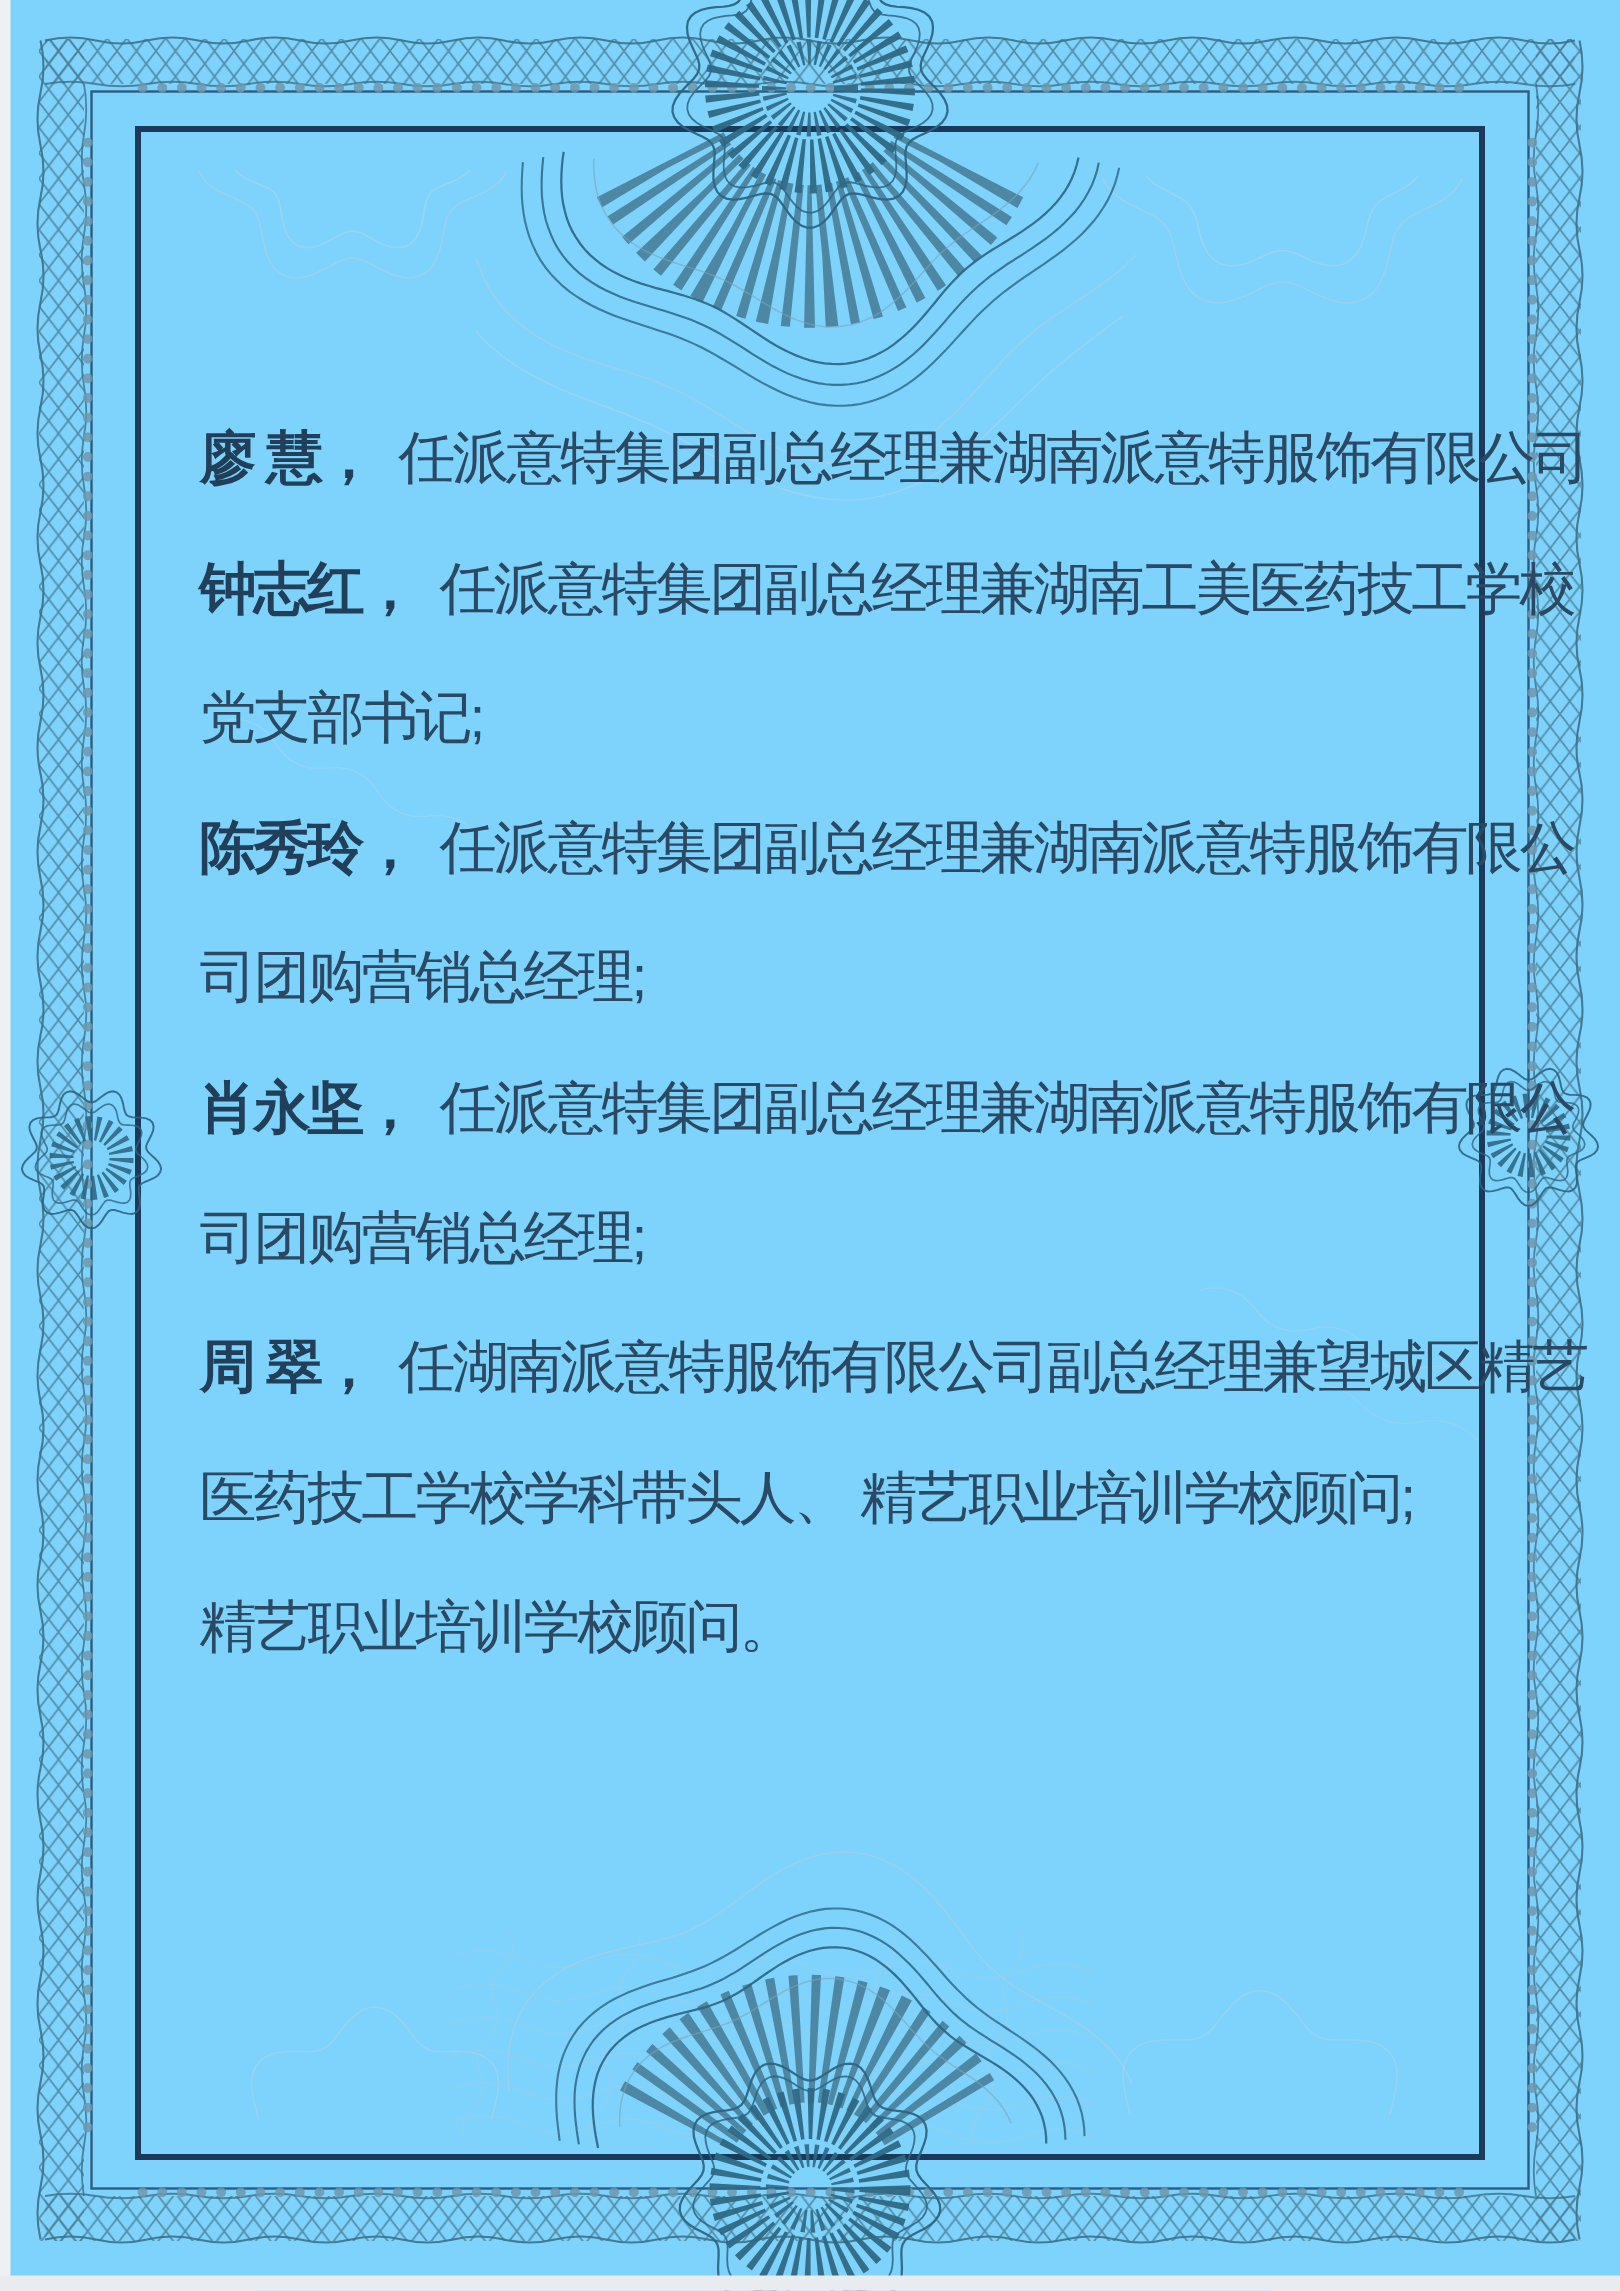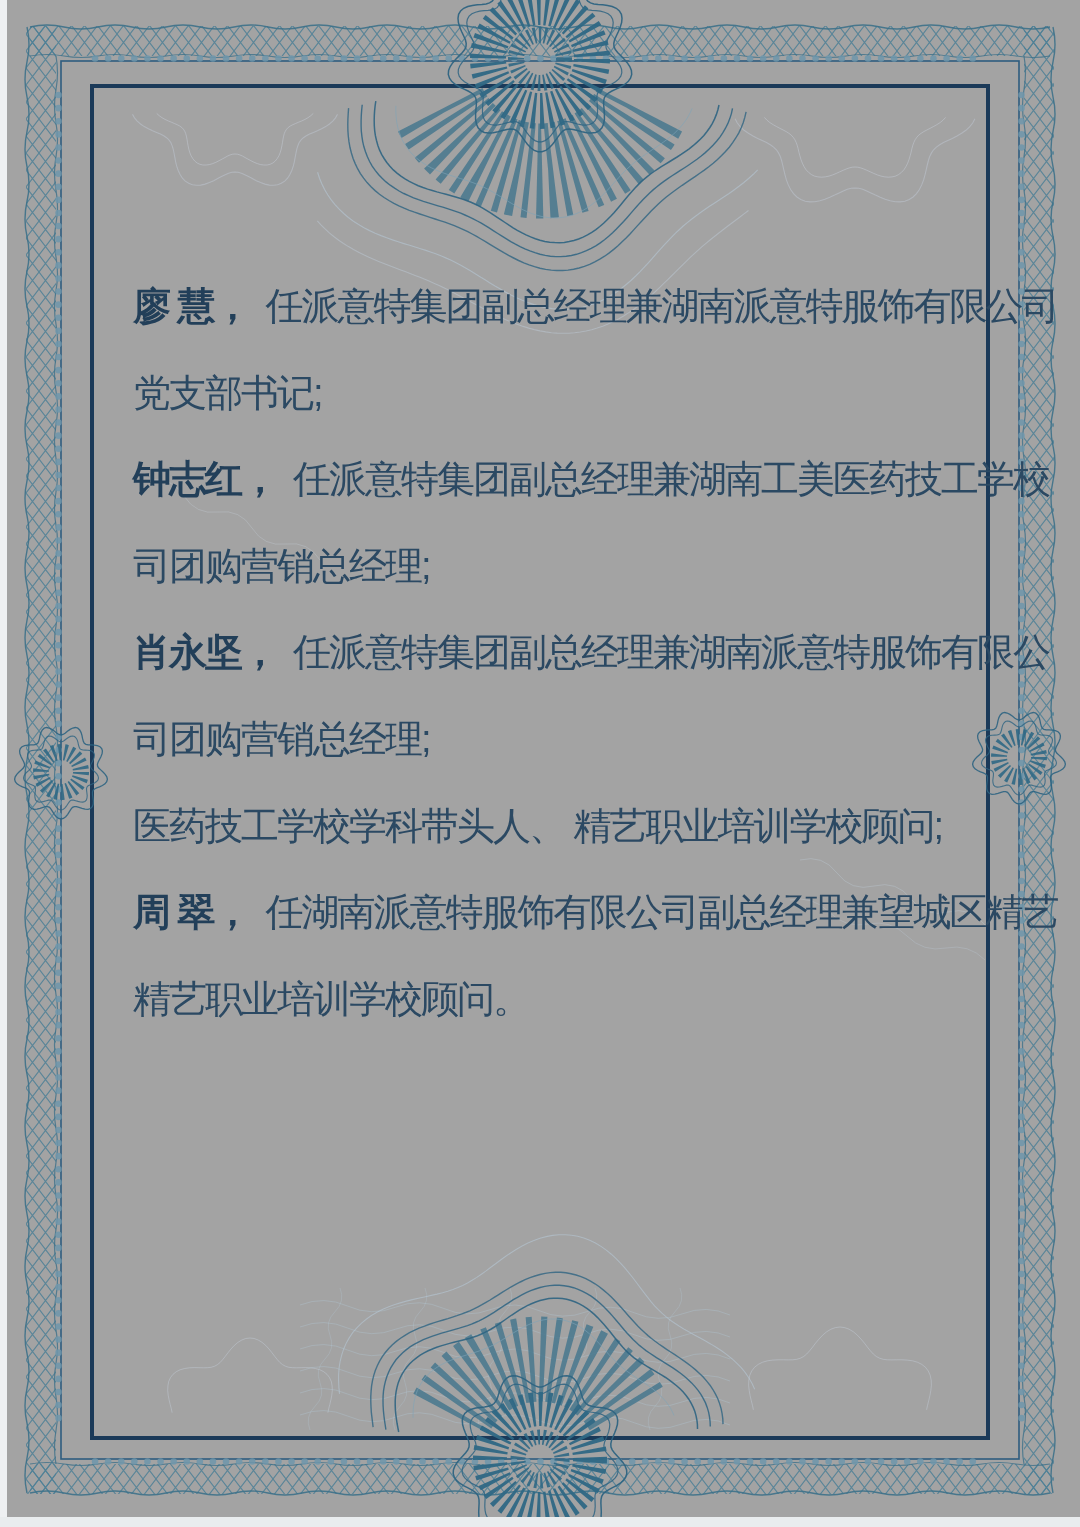--- a/index.html
+++ b/index.html
@@ -1,19 +1,19 @@
 <!DOCTYPE html>
 <html><head>
 <meta charset="utf-8">
 <style>
   html,body{margin:0;padding:0;background:#ffffff;}
   .page{
     position:relative;
     width:1080px;height:1527px;
-    background:#a3a3a3;
+    background:#7dd3fc;
     overflow:hidden;
     font-family:"Liberation Sans","DejaVu Sans",sans-serif;
   }
   .edge-left{position:absolute;left:0;top:0;width:7px;height:100%;background:#eef0f2;}
   .edge-bottom{position:absolute;left:0;top:1517px;width:100%;height:10px;background:#e9ecee;}
   #deco{position:absolute;left:0;top:0;}
   .textblock{
     position:absolute;left:133px;top:263px;width:860px;
     color:#2b4963;
   }
@@ -101,25 +101,26 @@
       <path d="M103.0 772.0 L105.2 774.3 L106.8 776.8 L107.4 779.3 L106.7 781.7 L105.0 783.8 L102.4 785.5 L99.5 786.8 L96.7 787.9 L94.5 789.0 L93.0 790.5 L92.5 792.4 L92.6 795.0 L93.0 797.9 L93.4 801.1 L93.2 804.2 L92.3 806.7 L90.5 808.5 L88.1 809.3 L85.1 809.1 L82.0 808.4 L79.0 807.4 L76.4 806.7 L74.3 806.6 L72.5 807.4 L71.0 809.2 L69.4 811.6 L67.7 814.3 L65.7 816.7 L63.4 818.4 L61.0 819.0 L58.6 818.4 L56.3 816.7 L54.3 814.3 L52.6 811.6 L51.0 809.2 L49.5 807.4 L47.7 806.6 L45.6 806.7 L43.0 807.4 L40.0 808.4 L36.9 809.1 L33.9 809.3 L31.5 808.5 L29.7 806.7 L28.8 804.2 L28.6 801.1 L29.0 797.9 L29.4 795.0 L29.5 792.4 L29.0 790.5 L27.5 789.0 L25.3 787.9 L22.5 786.8 L19.6 785.5 L17.0 783.8 L15.3 781.7 L14.6 779.3 L15.2 776.8 L16.8 774.3 L19.0 772.0 L21.3 769.9 L23.3 768.0 L24.4 766.2 L24.6 764.3 L23.8 762.0 L22.5 759.5 L21.1 756.7 L19.9 753.7 L19.6 750.9 L20.3 748.5 L22.0 746.7 L24.6 745.6 L27.8 745.1 L30.9 744.9 L33.8 744.8 L36.1 744.3 L37.7 743.2 L38.7 741.3 L39.4 738.7 L40.0 735.6 L40.9 732.6 L42.3 729.9 L44.2 728.2 L46.6 727.5 L49.2 728.0 L51.9 729.4 L54.6 731.3 L56.9 733.2 L59.0 734.5 L61.0 735.0 L63.0 734.5 L65.1 733.2 L67.4 731.3 L70.1 729.4 L72.8 728.0 L75.4 727.5 L77.8 728.2 L79.7 729.9 L81.1 732.6 L82.0 735.6 L82.6 738.7 L83.3 741.3 L84.3 743.2 L85.9 744.3 L88.2 744.8 L91.1 744.9 L94.2 745.1 L97.4 745.6 L100.0 746.7 L101.7 748.5 L102.4 750.9 L102.1 753.7 L100.9 756.7 L99.5 759.5 L98.2 762.0 L97.4 764.3 L97.6 766.2 L98.7 768.0 L100.7 769.9 L103.0 772.0" fill="none" stroke="#2e6482" stroke-width="1.3" opacity="0.9"></path>
       <path d="M95.0 772.0 L96.8 773.9 L98.0 775.9 L98.5 777.9 L98.0 779.9 L96.6 781.5 L94.5 782.9 L92.2 784.0 L89.9 784.9 L88.1 785.8 L87.0 787.0 L86.5 788.6 L86.6 790.6 L86.9 793.0 L87.2 795.6 L87.0 798.0 L86.3 800.1 L84.9 801.5 L82.9 802.1 L80.5 802.0 L78.0 801.4 L75.6 800.7 L73.5 800.1 L71.8 800.1 L70.3 800.7 L69.1 802.1 L67.8 804.0 L66.4 806.2 L64.8 808.2 L63.0 809.5 L61.0 810.0 L59.0 809.5 L57.2 808.2 L55.6 806.2 L54.2 804.0 L52.9 802.1 L51.7 800.7 L50.2 800.1 L48.5 800.1 L46.4 800.7 L44.0 801.4 L41.5 802.0 L39.1 802.1 L37.1 801.5 L35.7 800.1 L35.0 798.0 L34.8 795.6 L35.1 793.0 L35.4 790.6 L35.5 788.6 L35.0 787.0 L33.9 785.8 L32.1 784.9 L29.8 784.0 L27.5 782.9 L25.4 781.5 L24.0 779.9 L23.5 777.9 L24.0 775.9 L25.2 773.9 L27.0 772.0 L28.9 770.3 L30.4 768.8 L31.3 767.3 L31.5 765.7 L30.9 763.9 L29.8 761.9 L28.7 759.6 L27.8 757.2 L27.5 754.9 L28.1 753.0 L29.5 751.5 L31.6 750.6 L34.1 750.2 L36.7 750.1 L39.0 750.0 L40.8 749.6 L42.1 748.6 L42.9 747.1 L43.5 745.0 L44.0 742.6 L44.7 740.1 L45.9 738.0 L47.4 736.6 L49.3 736.0 L51.5 736.4 L53.7 737.5 L55.8 739.0 L57.7 740.5 L59.4 741.6 L61.0 742.0 L62.6 741.6 L64.3 740.5 L66.2 739.0 L68.3 737.5 L70.5 736.4 L72.7 736.0 L74.6 736.6 L76.1 738.0 L77.3 740.1 L78.0 742.6 L78.5 745.0 L79.1 747.1 L79.9 748.6 L81.2 749.6 L83.0 750.0 L85.3 750.1 L87.9 750.2 L90.4 750.6 L92.5 751.5 L93.9 753.0 L94.5 754.9 L94.2 757.2 L93.3 759.6 L92.2 761.9 L91.1 763.9 L90.5 765.7 L90.7 767.3 L91.6 768.8 L93.1 770.3 L95.0 772.0" fill="none" stroke="#2e6482" stroke-width="1.1" opacity="0.8"></path>
       <circle cx="61" cy="772" r="20" fill="none" stroke="#2f6885" stroke-width="16" stroke-dasharray="2.5 3.2" opacity="0.9"></circle>
       <path d="M1061.0 757.0 L1063.2 759.3 L1064.8 761.8 L1065.4 764.3 L1064.7 766.7 L1063.0 768.8 L1060.4 770.5 L1057.5 771.8 L1054.7 772.9 L1052.5 774.0 L1051.0 775.5 L1050.5 777.4 L1050.6 780.0 L1051.0 782.9 L1051.4 786.1 L1051.2 789.2 L1050.3 791.7 L1048.5 793.5 L1046.1 794.3 L1043.1 794.1 L1040.0 793.4 L1037.0 792.4 L1034.4 791.7 L1032.3 791.6 L1030.5 792.4 L1029.0 794.2 L1027.4 796.6 L1025.7 799.3 L1023.7 801.7 L1021.4 803.4 L1019.0 804.0 L1016.6 803.4 L1014.3 801.7 L1012.3 799.3 L1010.6 796.6 L1009.0 794.2 L1007.5 792.4 L1005.7 791.6 L1003.6 791.7 L1001.0 792.4 L998.0 793.4 L994.9 794.1 L991.9 794.3 L989.5 793.5 L987.7 791.7 L986.8 789.2 L986.6 786.1 L987.0 782.9 L987.4 780.0 L987.5 777.4 L987.0 775.5 L985.5 774.0 L983.3 772.9 L980.5 771.8 L977.6 770.5 L975.0 768.8 L973.3 766.7 L972.6 764.3 L973.2 761.8 L974.8 759.3 L977.0 757.0 L979.3 754.9 L981.3 753.0 L982.4 751.2 L982.6 749.3 L981.8 747.0 L980.5 744.5 L979.1 741.7 L977.9 738.7 L977.6 735.9 L978.3 733.5 L980.0 731.7 L982.6 730.6 L985.8 730.1 L988.9 729.9 L991.8 729.8 L994.1 729.3 L995.7 728.2 L996.7 726.3 L997.4 723.7 L998.0 720.6 L998.9 717.6 L1000.3 714.9 L1002.2 713.2 L1004.6 712.5 L1007.2 713.0 L1009.9 714.4 L1012.6 716.3 L1014.9 718.2 L1017.0 719.5 L1019.0 720.0 L1021.0 719.5 L1023.1 718.2 L1025.4 716.3 L1028.1 714.4 L1030.8 713.0 L1033.4 712.5 L1035.8 713.2 L1037.7 714.9 L1039.1 717.6 L1040.0 720.6 L1040.6 723.7 L1041.3 726.3 L1042.3 728.2 L1043.9 729.3 L1046.2 729.8 L1049.1 729.9 L1052.2 730.1 L1055.4 730.6 L1058.0 731.7 L1059.7 733.5 L1060.4 735.9 L1060.1 738.7 L1058.9 741.7 L1057.5 744.5 L1056.2 747.0 L1055.4 749.3 L1055.6 751.2 L1056.7 753.0 L1058.7 754.9 L1061.0 757.0" fill="none" stroke="#2e6482" stroke-width="1.3" opacity="0.9"></path>
       <path d="M1053.0 757.0 L1054.8 758.9 L1056.0 760.9 L1056.5 762.9 L1056.0 764.9 L1054.6 766.5 L1052.5 767.9 L1050.2 769.0 L1047.9 769.9 L1046.1 770.8 L1045.0 772.0 L1044.5 773.6 L1044.6 775.6 L1044.9 778.0 L1045.2 780.6 L1045.0 783.0 L1044.3 785.1 L1042.9 786.5 L1040.9 787.1 L1038.5 787.0 L1036.0 786.4 L1033.6 785.7 L1031.5 785.1 L1029.8 785.1 L1028.3 785.7 L1027.1 787.1 L1025.8 789.0 L1024.4 791.2 L1022.8 793.2 L1021.0 794.5 L1019.0 795.0 L1017.0 794.5 L1015.2 793.2 L1013.6 791.2 L1012.2 789.0 L1010.9 787.1 L1009.7 785.7 L1008.2 785.1 L1006.5 785.1 L1004.4 785.7 L1002.0 786.4 L999.5 787.0 L997.1 787.1 L995.1 786.5 L993.7 785.1 L993.0 783.0 L992.8 780.6 L993.1 778.0 L993.4 775.6 L993.5 773.6 L993.0 772.0 L991.9 770.8 L990.1 769.9 L987.8 769.0 L985.5 767.9 L983.4 766.5 L982.0 764.9 L981.5 762.9 L982.0 760.9 L983.2 758.9 L985.0 757.0 L986.9 755.3 L988.4 753.8 L989.3 752.3 L989.5 750.7 L988.9 748.9 L987.8 746.9 L986.7 744.6 L985.8 742.2 L985.5 739.9 L986.1 738.0 L987.5 736.5 L989.6 735.6 L992.1 735.2 L994.7 735.1 L997.0 735.0 L998.8 734.6 L1000.1 733.6 L1000.9 732.1 L1001.5 730.0 L1002.0 727.6 L1002.7 725.1 L1003.9 723.0 L1005.4 721.6 L1007.3 721.0 L1009.5 721.4 L1011.7 722.5 L1013.8 724.0 L1015.7 725.5 L1017.4 726.6 L1019.0 727.0 L1020.6 726.6 L1022.3 725.5 L1024.2 724.0 L1026.3 722.5 L1028.5 721.4 L1030.7 721.0 L1032.6 721.6 L1034.1 723.0 L1035.3 725.1 L1036.0 727.6 L1036.5 730.0 L1037.1 732.1 L1037.9 733.6 L1039.2 734.6 L1041.0 735.0 L1043.3 735.1 L1045.9 735.2 L1048.4 735.6 L1050.5 736.5 L1051.9 738.0 L1052.5 739.9 L1052.2 742.2 L1051.3 744.6 L1050.2 746.9 L1049.1 748.9 L1048.5 750.7 L1048.7 752.3 L1049.6 753.8 L1051.1 755.3 L1053.0 757.0" fill="none" stroke="#2e6482" stroke-width="1.1" opacity="0.8"></path>
       <circle cx="1019" cy="757" r="20" fill="none" stroke="#2f6885" stroke-width="16" stroke-dasharray="2.5 3.2" opacity="0.9"></circle>
     </svg>
 
   <div class="textblock">
     <div class="tline"><span class="pname">廖 慧，</span><span class="ptext">任派意特集团副总经理兼湖南派意特服饰有限公司</span></div>
+    <div class="tline"><span class="pname">钟志红，</span><span class="ptext">任派意特集团副总经理兼湖南工美医药技工学校</span></div>
     <div class="tline"><span class="pname"></span><span class="ptext">党支部书记;</span></div>
-    <div class="tline"><span class="pname">钟志红，</span><span class="ptext">任派意特集团副总经理兼湖南工美医药技工学校</span></div>
+    <div class="tline"><span class="pname">陈秀玲，</span><span class="ptext">任派意特集团副总经理兼湖南派意特服饰有限公</span></div>
     <div class="tline"><span class="pname"></span><span class="ptext">司团购营销总经理;</span></div>
     <div class="tline"><span class="pname">肖永坚，</span><span class="ptext">任派意特集团副总经理兼湖南派意特服饰有限公</span></div>
     <div class="tline"><span class="pname"></span><span class="ptext">司团购营销总经理;</span></div>
+    <div class="tline"><span class="pname">周 翠，</span><span class="ptext">任湖南派意特服饰有限公司副总经理兼望城区精艺</span></div>
     <div class="tline"><span class="pname"></span><span class="ptext">医药技工学校学科带头人、 精艺职业培训学校顾问;</span></div>
-    <div class="tline"><span class="pname">周 翠，</span><span class="ptext">任湖南派意特服饰有限公司副总经理兼望城区精艺</span></div>
     <div class="tline"><span class="pname"></span><span class="ptext">精艺职业培训学校顾问。</span></div>
   </div>
 
   <div class="edge-left"></div>
   <div class="edge-bottom"></div>
 </div>
 
 </body></html>

